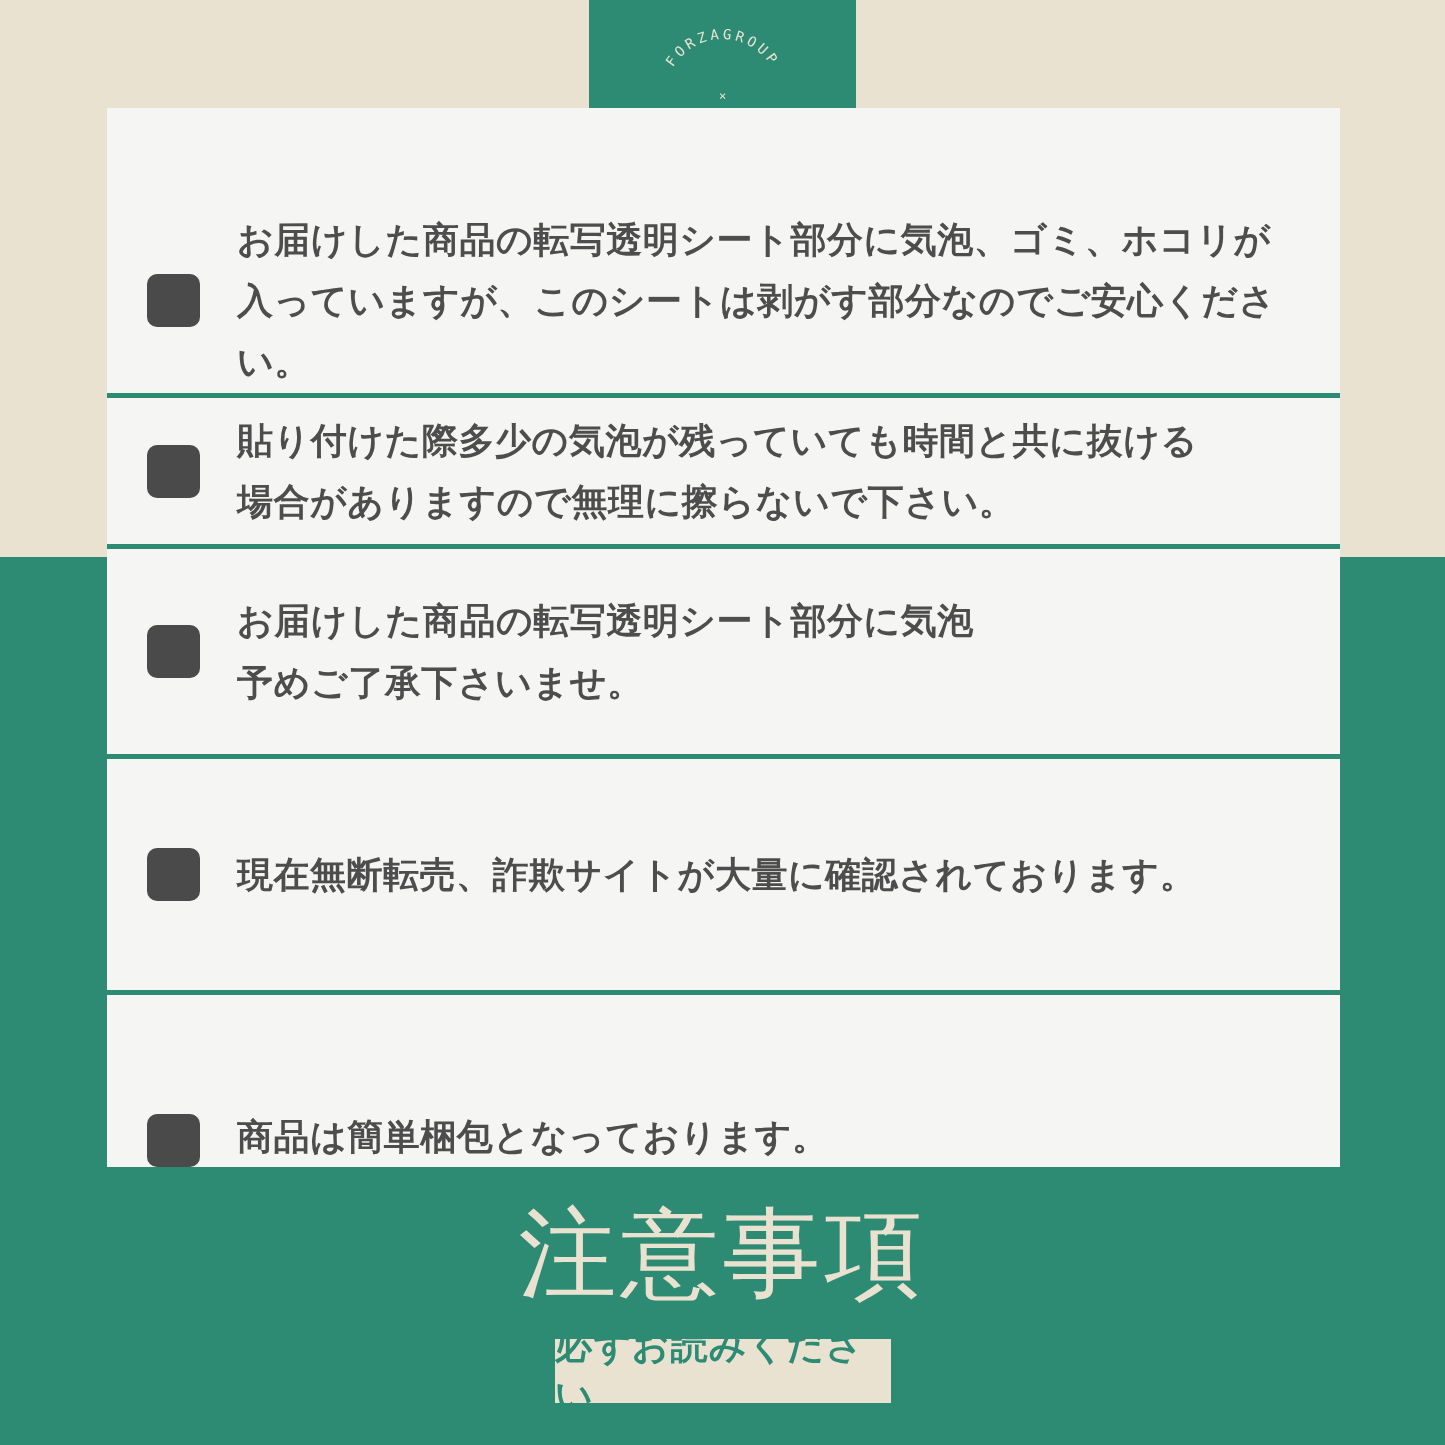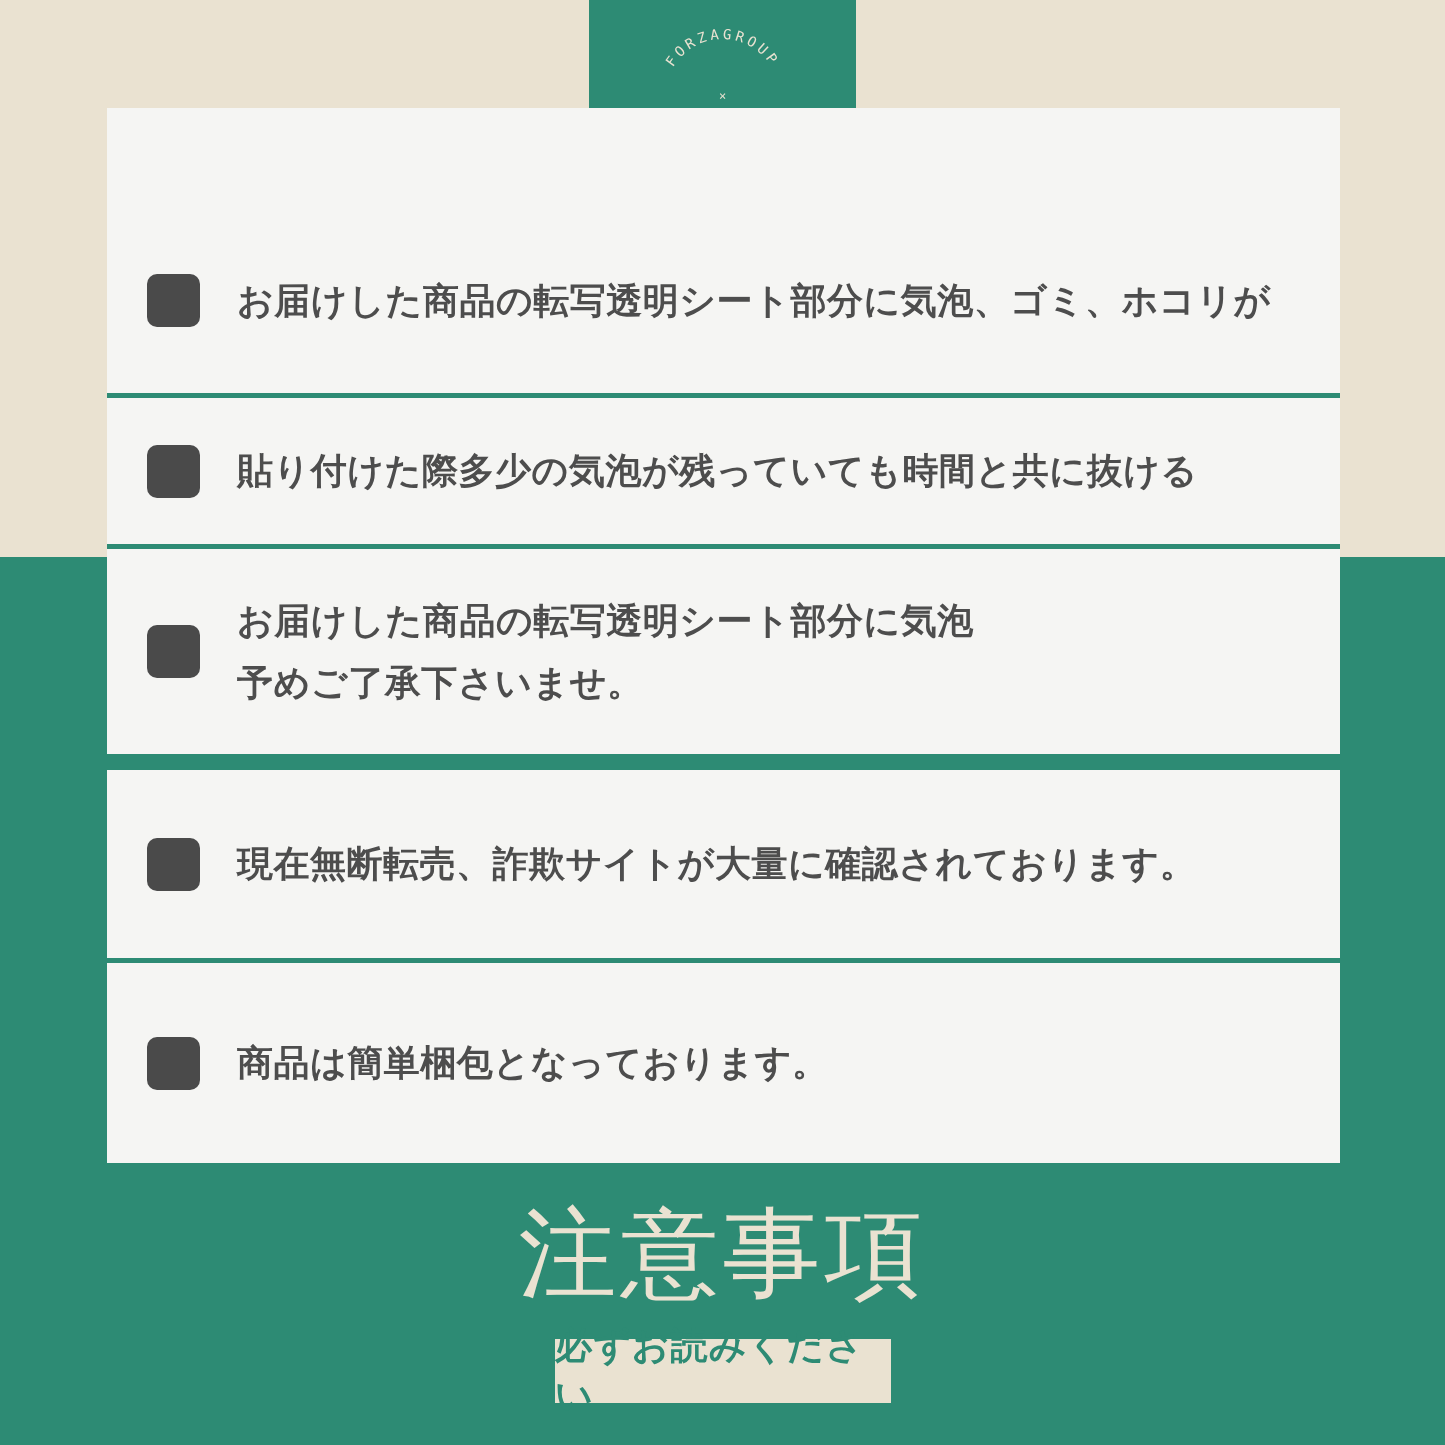--- a/index.html
+++ b/index.html
@@ -36,22 +36,22 @@
     display:flex;flex-direction:column;gap:5px;
   }
   .notice-box{
     background:#F5F5F3;
     display:flex;align-items:center;
     padding:0 18px 0 40px;box-sizing:border-box;
   }
   .notice-box.first{height:285px;padding-top:100px;}
   .notice-box.h2{height:146px;}
   .notice-box.h3{height:205px;}
-  .notice-box.h4{height:188px;margin-top:11px;}
-  .notice-box.h5{height:200px;}
+  .notice-box.h4{height:231px;}
+  .notice-box.h5{height:172px;align-items:flex-end;}
   .checkbox{
     flex:0 0 auto;
     width:53px;height:53px;border-radius:10px;
     background:#4A4A4A;
   }
   .notice-text{
     margin-left:37px;
     color:#4D4D4D;
     font-size:36px;font-weight:700;
     line-height:1.7;letter-spacing:0.5px;
@@ -97,27 +97,29 @@
       <text class="logo-x" x="133.5" y="100" text-anchor="middle">×</text>
     </svg>
   </div>
 
   <div class="stack">
 
     <div class="notice-box first">
       <div class="checkbox"></div>
       <div class="notice-text">
         <span>お届けした商品の転写透明シート部分に気泡、ゴミ、ホコリが</span>
+        <span>入っていますが、このシートは剥がす部分なのでご安心ください。</span>
       </div>
     </div>
 
     <div class="notice-box h2">
       <div class="checkbox"></div>
       <div class="notice-text">
         <span>貼り付けた際多少の気泡が残っていても時間と共に抜ける</span>
+        <span>場合がありますので無理に擦らないで下さい。</span>
       </div>
     </div>
 
     <div class="notice-box h3">
       <div class="checkbox"></div>
       <div class="notice-text">
         <span>お届けした商品の転写透明シート部分に気泡</span>
         <span>予めご了承下さいませ。</span>
       </div>
     </div>

